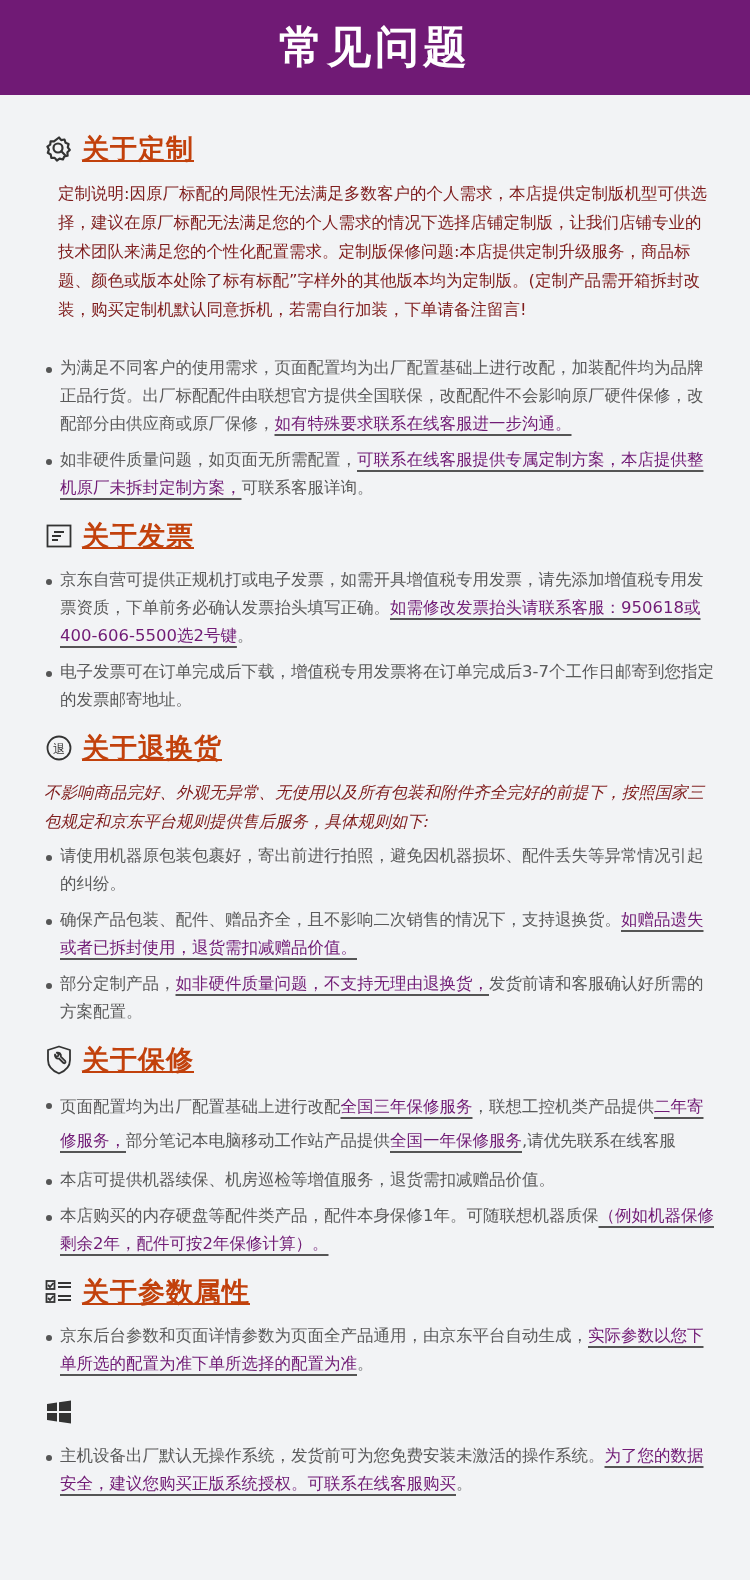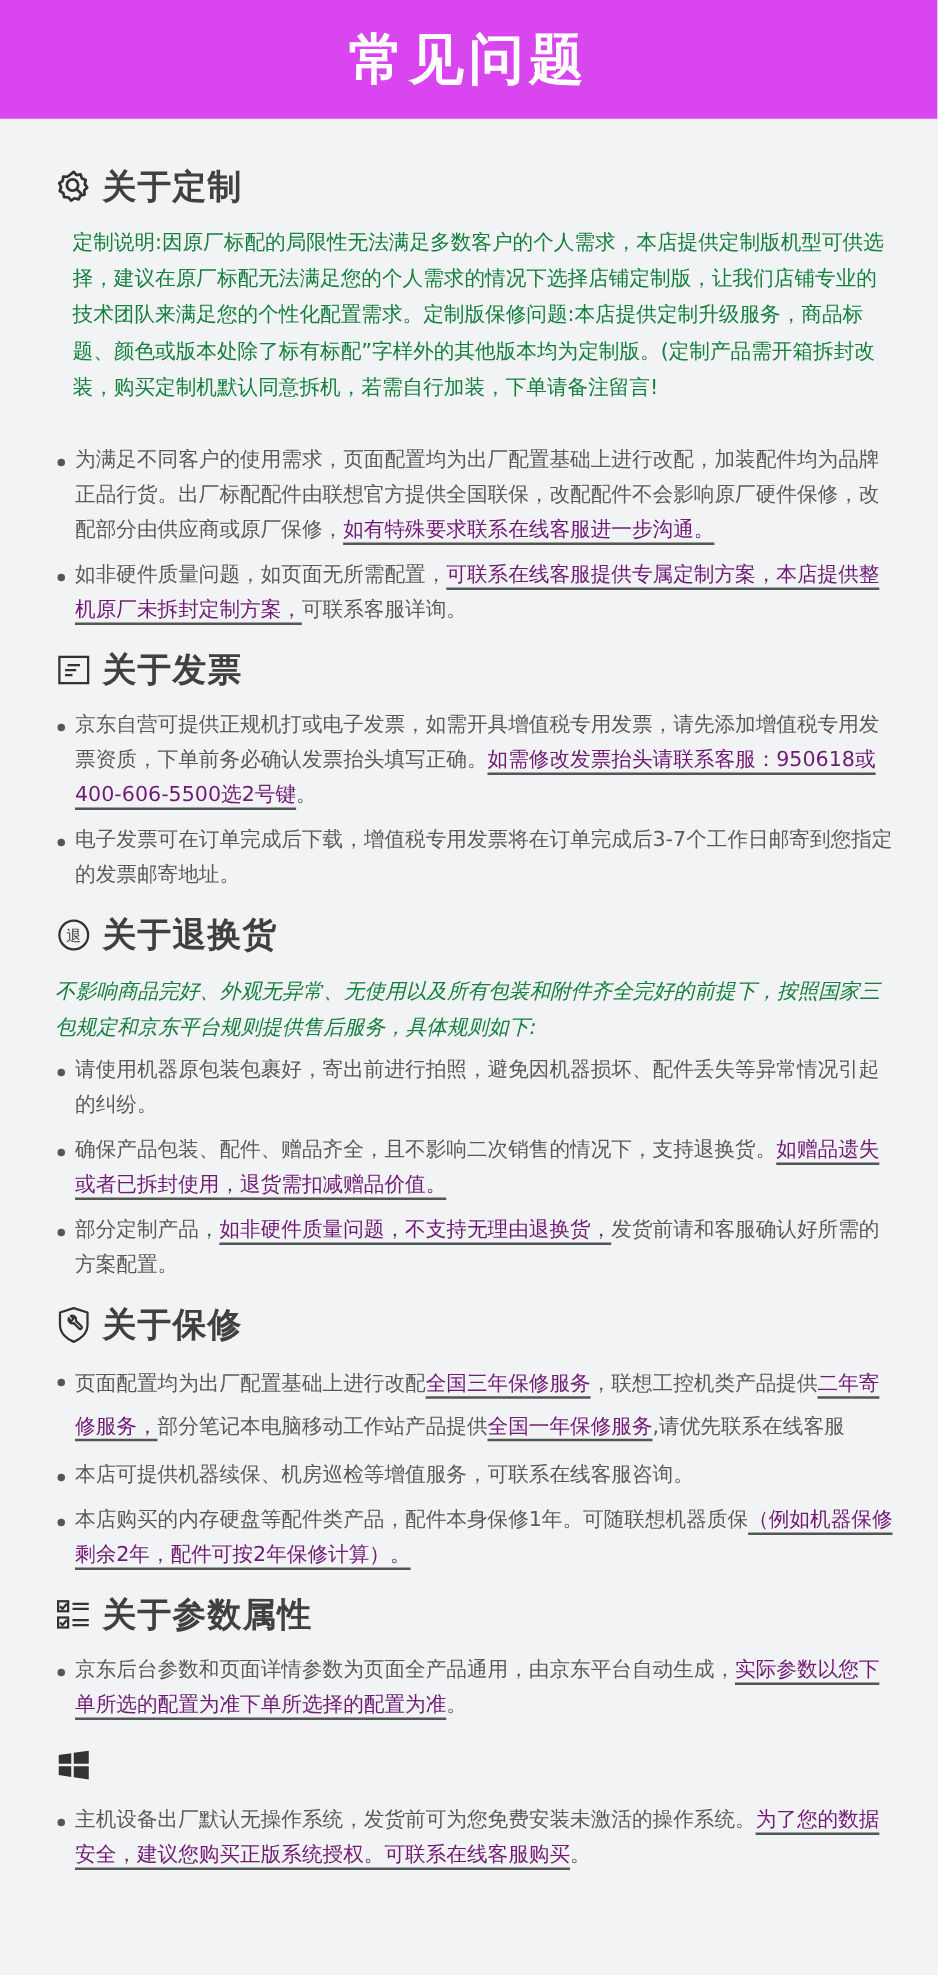--- a/index.html
+++ b/index.html
@@ -1,27 +1,27 @@
 <!DOCTYPE html>
 <html><head>
 <meta charset="utf-8">
 <style>
   * { box-sizing: border-box; margin: 0; padding: 0; }
   html, body { width: 750px; background: #f2f3f5; }
   body { font-family: "DejaVu Sans", "Liberation Sans", sans-serif; color: #5a5a5a; }
   .header {
-    height: 95px; background: #d946ef; display: flex; align-items: center; justify-content: center;
+    height: 95px; background: #701a75; display: flex; align-items: center; justify-content: center;
   }
   .header h1 { color: #ffffff; font-size: 44px; font-weight: bold; letter-spacing: 4px; }
   .content { padding: 20px 34px 30px 44px; }
   .section { margin-top: 10px; }
   .sec-head { display: flex; align-items: center; height: 48px; margin-bottom: 6px; }
   .sec-head .icon { width: 30px; height: 30px; margin-right: 8px; display: flex; align-items: center; justify-content: center; color: #333; }
-  .sec-head h2 { font-size: 27px; font-weight: bold; color: #404040; letter-spacing: 1px; }
-  .para { font-size: 16.5px; line-height: 29px; color: #15803d; }
+  .sec-head h2 { font-size: 27px; font-weight: bold; color: #c2410c; letter-spacing: 1px; text-decoration: underline; }
+  .para { font-size: 16.5px; line-height: 29px; color: #7f1d1d; }
   .para.indented { padding-left: 14px; }
   .bullets { list-style: none; }
   .bullets li { position: relative; padding-left: 16px; font-size: 16.5px; line-height: 28px; color: #5a5a5a; margin-bottom: 8px; }
   .bullets li::before {
     content: ""; position: absolute; left: 2px; top: 13px; width: 6px; height: 6px; border-radius: 50%; background: #555;
   }
   .hl { color: #701a75; text-decoration: underline; text-decoration-color: #555; text-underline-offset: 5px; text-decoration-thickness: 1.5px; }
   .gap-lg { height: 30px; }
 </style>
 </head>
@@ -91,21 +91,21 @@
       <span class="icon">
         <svg width="26" height="30" viewBox="0 0 26 30" fill="none" stroke="#333" stroke-width="1.8" stroke-linejoin="round">
           <path d="M13 1.5 L24 5 V15 C24 22 18 26.5 13 28.5 C8 26.5 2 22 2 15 V5 Z"></path>
           <path d="M9 9.5 a3.2 3.2 0 0 0 4 4 l4.5 4.5 a1.3 1.3 0 0 0 1.8-1.8 L14.8 11.7 a3.2 3.2 0 0 0-4-4 l2 2-1 1.5-1.5.8z"></path>
         </svg>
       </span>
       <h2>关于保修</h2>
     </div>
     <ul class="bullets">
       <li style="line-height:34px;"><span>页面配置均为出厂配置基础上进行改配</span><span class="hl">全国三年保修服务</span><span>，联想工控机类产品提供</span><span class="hl">二年寄修服务，</span><span>部分笔记本电脑移动工作站产品提供</span><span class="hl">全国一年保修服务</span><span>,请优先联系在线客服</span></li>
-      <li><span>本店可提供机器续保、机房巡检等增值服务，可联系在线客服咨询。</span></li>
+      <li><span>本店可提供机器续保、机房巡检等增值服务，退货需扣减赠品价值。</span></li>
       <li><span>本店购买的内存硬盘等配件类产品，配件本身保修1年。可随联想机器质保</span><span class="hl">（例如机器保修剩余2年，配件可按2年保修计算）。</span></li>
     </ul>
   </div>
 
   <div class="section">
     <div class="sec-head">
       <span class="icon">
         <svg width="28" height="26" viewBox="0 0 28 26" fill="none" stroke="#333" stroke-width="1.8">
           <rect x="1.5" y="2" width="8" height="8"></rect>
           <path d="M3 6 l2 2 3.5-4"></path>

